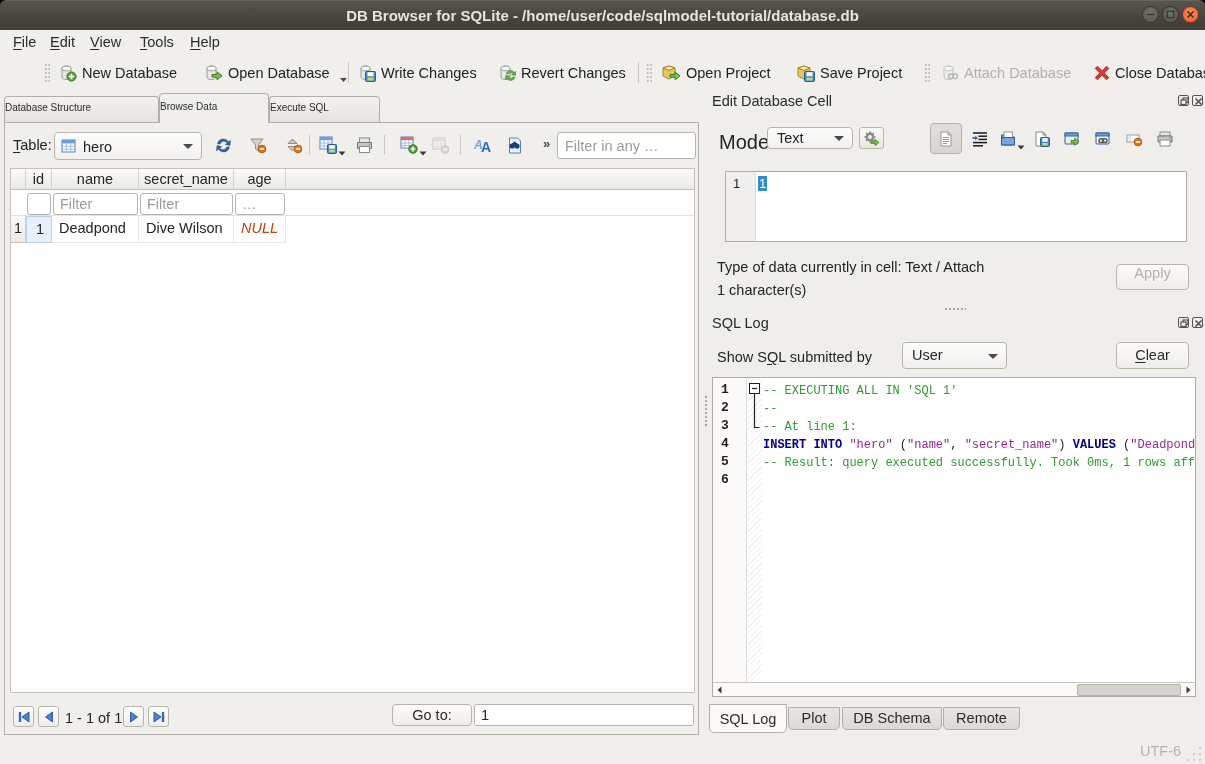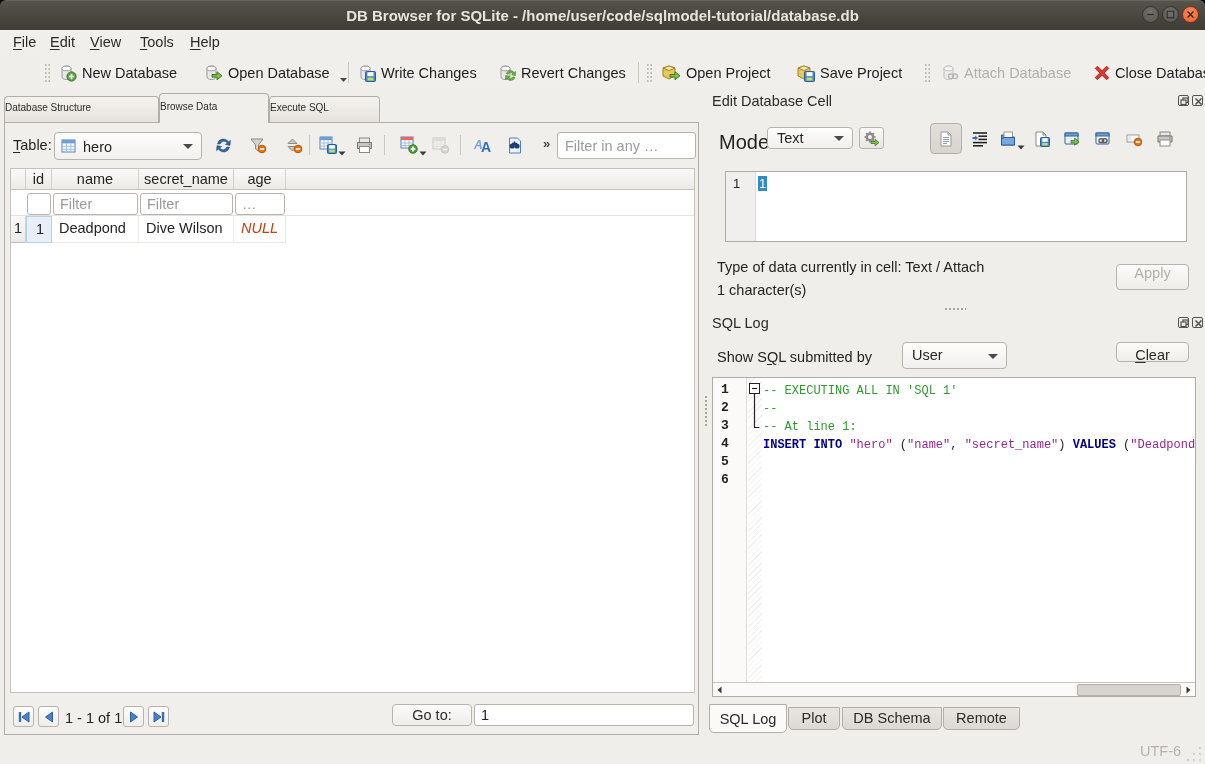--- a/index.html
+++ b/index.html
@@ -446,41 +446,42 @@
     <svg width="9" height="9" viewBox="0 0 9 9" style="position:absolute;left:0.5px;top:0.5px;">
       <path d="M1.5 1.5 L7.5 7.5 M7.5 1.5 L1.5 7.5" stroke="#55534e" stroke-width="1.6"></path>
     </svg>
   </div>
 
 <span class="abs" style="left:717px; top:349px; font-size:14.5px;">Show S<u style="text-underline-offset:2px;">Q</u>L submitted by</span>
 <div class="combo" style="left:886px; top:342px; width:105px; height:27px;margin-left:16px;">
   <span style="position:absolute; left:9px; top:4px; font-size:14.5px;">User</span>
   <div class="arrow"></div>
 </div>
-<div class="pbtn" style="left:1116px; top:342px; width:73px; height:20px; padding-top:4px;"><u style="text-underline-offset:2px;">C</u>lear</div>
+<div class="pbtn" style="left:1116px; top:342px; width:73px; height:27px; padding-top:4px;"><u style="text-underline-offset:2px;">C</u>lear</div>
 
 <div id="sqledit">
   <div class="abs" style="left:0; top:0; width:34px; height:305px; background:#fbfaf9; border-right:1px solid #dddbd7;"></div>
   <div class="abs" style="left:35px; top:0; width:14px; height:305px; background:repeating-linear-gradient(135deg, #f3f1ef 0 1px, #ffffff 1px 4px);"></div>
   <div class="lnum" style="top:4px;">1</div>
   <div class="lnum" style="top:22px;">2</div>
   <div class="lnum" style="top:40px;">3</div>
   <div class="lnum" style="top:58px;">4</div>
   <div class="lnum" style="top:76px;">5</div>
   <div class="lnum" style="top:94px;">6</div>
 
   <svg width="14" height="60" viewBox="0 0 14 60" style="position:absolute; left:35px; top:4px;">
     <rect x="1.5" y="1.5" width="10" height="10" fill="#fff" stroke="#222"></rect>
     <path d="M4 6.5 h5" stroke="#222" stroke-width="1.2"></path>
     <path d="M6.5 11.5 V 45.5 H 11.5" fill="none" stroke="#222" stroke-width="1.2"></path>
   </svg>
   <div class="code cgreen" style="top:4px;">-- EXECUTING ALL IN 'SQL 1'</div>
   <div class="code cgreen" style="top:22px;">--</div>
   <div class="code cgreen" style="top:40px;">-- At line 1:</div>
   <div class="code" style="top:58px;"><span class="cnavy">INSERT INTO</span> <span class="cpurp">"hero"</span> (<span class="cpurp">"name"</span>, <span class="cpurp">"secret_name"</span>) <span class="cnavy">VALUES</span> (<span class="cpurp">"Deadpond</span></div>
+  <div class="code cgreen" style="top:76px;">-- Result: query executed successfully. Took 0ms, 1 rows aff</div>
 
   <div class="abs" style="left:0; top:304px; width:482px; height:14px; background:#fbfaf9; border-top:1px solid #c9c5bf;">
     <div class="abs" style="left:0; top:0; width:13px; height:14px;"><svg width="13" height="14" viewBox="0 0 13 14">
           <path d="M8.5 3.5 L4.5 7 L8.5 10.5 Z" fill="#3a3a3a"></path>
         </svg></div>
     <div class="abs" style="left:364px; top:1px; width:104px; height:12px; background:#d7d4cf; border:1px solid #b5b1aa; border-radius:2px;"></div>
     <div class="abs" style="right:0; top:0; width:13px; height:14px;"><svg width="13" height="14" viewBox="0 0 13 14">
           <path d="M4.5 3.5 L8.5 7 L4.5 10.5 Z" fill="#3a3a3a"></path>
         </svg></div>
   </div>

